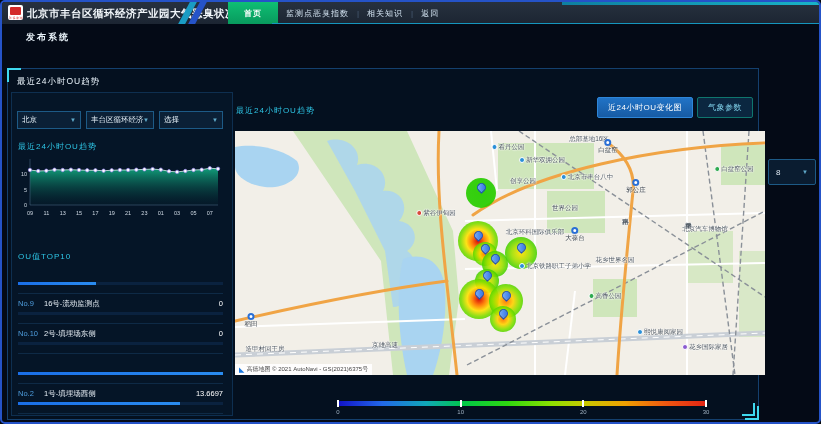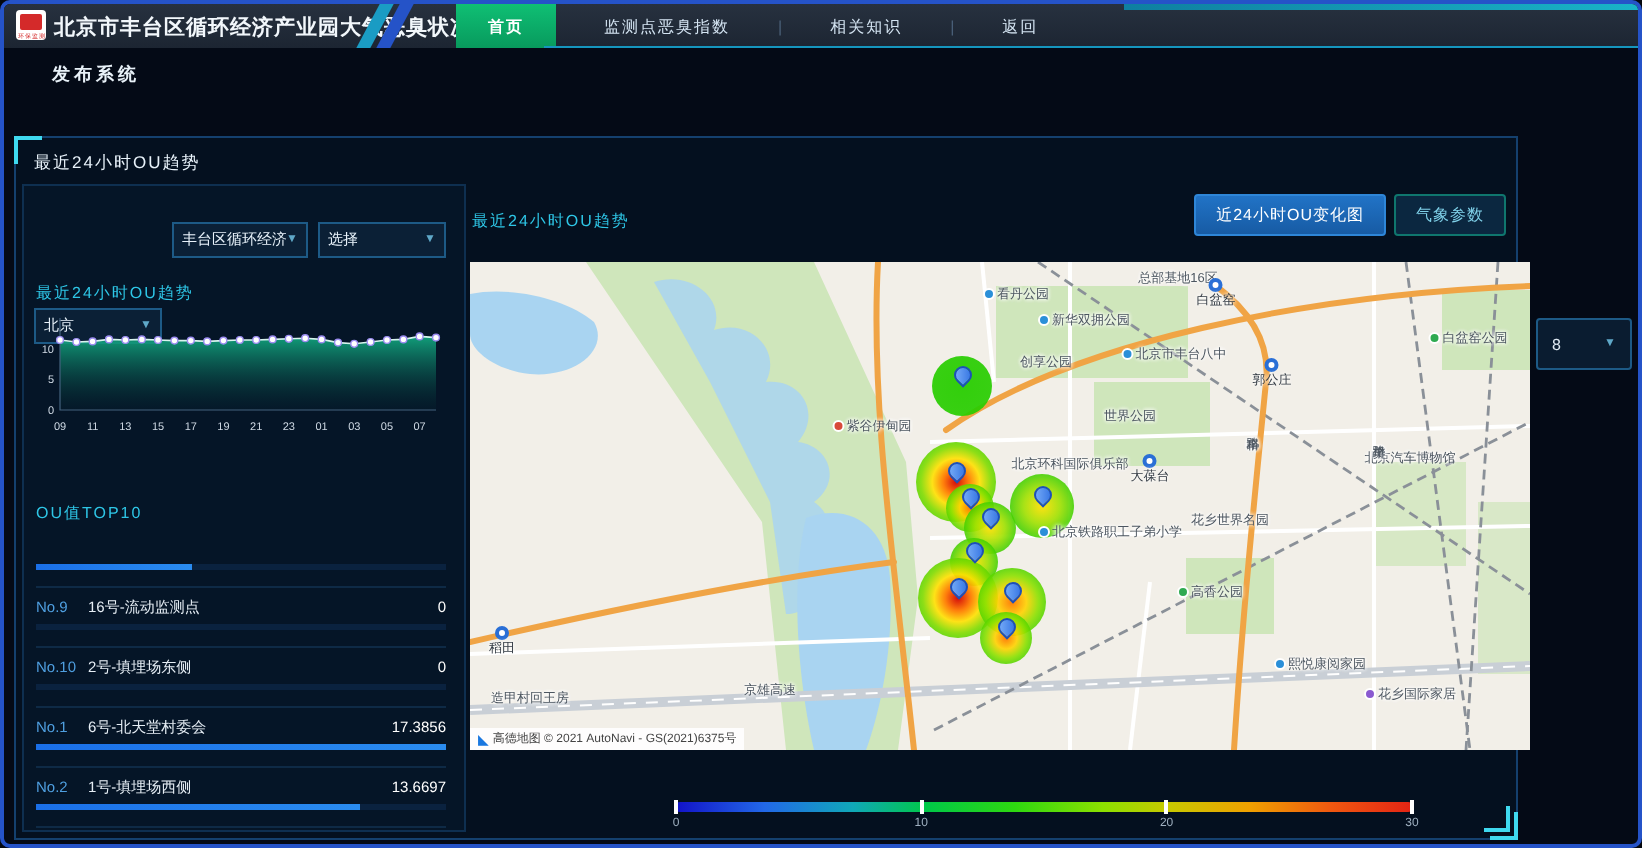--- a/index.html
+++ b/index.html
@@ -10,21 +10,21 @@
   .topbar { position:absolute; left:0; top:0; width:100%; height:22px; background:linear-gradient(180deg,#27313f,#1c2532); }
   .top-accent { position:absolute; left:560px; top:0; width:261px; height:3px; background:linear-gradient(90deg,#0e7fa0,#19b4c8); }
   .logo { position:absolute; left:6px; top:3px; width:15px; height:15px; background:#fff; border-radius:2px; }
   .logo-inner { position:absolute; left:2px; top:2px; width:11px; height:8px; background:#d42a2a; border-radius:1px; }
   .logo-txt { position:absolute; left:1px; bottom:0; font-size:3px; color:#d42a2a; letter-spacing:.5px; }
   .app-title { position:absolute; left:25px; top:5px; font-size:10.5px; font-weight:bold; color:#f2f7fb; letter-spacing:.5px; }
   .slash { position:absolute; top:0; height:22px; width:7px; transform:skewX(-28deg); }
   .slash.s1 { left:182px; background:#1a9cc4; }
   .slash.s2 { left:192px; background:#2553c8; }
   .nav { position:absolute; left:226px; top:0; height:22px; display:flex; align-items:center; }
-  .nav-item { font-size:8px; color:#d4e4f2; padding:0 24px; height:22px; display:flex; align-items:center; cursor:pointer; letter-spacing:1px; }
+  .nav-item { font-size:8px; color:#d4e4f2; padding:0 8px; height:22px; display:flex; align-items:center; cursor:pointer; letter-spacing:1px; }
   .nav-item.active { background:linear-gradient(180deg,#0fbf74,#089a5d); color:#fff; font-weight:bold; padding:4px 16px; }
   .nav-sep { color:#4a6078; font-size:8px; }
   .nav-underline { position:absolute; left:270px; top:21px; width:551px; height:1px; background:#1596be; }
 
   
   .publish-label { position:absolute; left:24px; top:29px; font-size:9px; font-weight:bold; color:#e8f1f8; letter-spacing:2px; }
   .tabs { position:absolute; left:7px; top:42px; display:flex; gap:7px; }
   .tab { width:72px; height:17px; display:flex; align-items:center; justify-content:center; font-size:8px; letter-spacing:2px; color:#d9e8f4; background:#0a2740; border:1px solid #123a5c; cursor:pointer; }
   .tab.active { background:linear-gradient(180deg,#1e8fbe,#156f9c); color:#fff; border-color:#2a9cc8; }
 
@@ -32,21 +32,21 @@
   .main-panel { position:absolute; left:5px; top:66px; width:752px; height:352px; border:1px solid #14406e; background:#04101f; }
   .main-panel::before { content:""; position:absolute; left:-1px; top:-1px; width:12px; height:12px; border-left:2px solid #3fd9ef; border-top:2px solid #3fd9ef; }
   .main-panel::after { content:""; position:absolute; right:-1px; bottom:-1px; width:12px; height:12px; border-right:2px solid #3fd9ef; border-bottom:2px solid #3fd9ef; }
   .panel-title { position:absolute; left:9px; top:7px; font-size:8.5px; color:#e8f2fa; letter-spacing:1px; }
 
   
   .left-col { position:absolute; left:3px; top:23px; width:222px; height:324px; border:1px solid #0e2f50; background:#051527; }
   .selects { position:absolute; left:5px; top:18px; display:flex; gap:5px; }
   .select { position:relative; height:18px; background:#0b2036; border:1px solid #1d5a86; color:#e8f2fa; font-size:7.5px; display:flex; align-items:center; padding:0 4px; cursor:pointer; }
   .select .chev { margin-left:auto; color:#5fa8c8; font-size:6px; }
-  .sel-1 { width:64px;margin-top:43px; } .sel-2 { width:68px; } .sel-3 { width:64px; }
+  .sel-1 { width:64px; } .sel-2 { width:68px; } .sel-3 { width:64px; }
   .chart-title { position:absolute; left:6px; top:48px; font-size:8px; color:#2ec6e6; letter-spacing:1px; }
   .chart-wrap { position:absolute; left:2px; top:58px; width:214px; height:70px; }
   .top-title { position:absolute; left:6px; top:158px; font-size:8px; color:#2ec6e6; letter-spacing:1px; }
   .top-list { position:absolute; left:6px; top:171px; width:205px; }
   .top-row { position:relative; height:30px; border-bottom:1px solid #0e2a46; }
   .top-line { display:flex; align-items:baseline; padding-top:5px; }
   .top-rank { font-size:7.5px; color:#4f9fe0; width:26px; flex:none; }
   .top-name { font-size:7.5px; color:#e6eef5; }
   .top-value { margin-left:auto; font-size:7.5px; color:#fff; }
   .top-track { position:absolute; left:0; bottom:8px; width:100%; height:3px; background:rgba(20,60,110,.35); }
@@ -202,25 +202,20 @@
             <div class="top-line">
               <span class="top-rank">No.10</span>
               <span class="top-name">2号-填埋场东侧</span>
               <span class="top-value">0</span>
             </div>
             <div class="top-track">
               <div class="top-fill" style="width: 0%;"></div>
             </div>
           </div>
           <div class="top-row">
-            <div class="top-line">
-              <span class="top-rank">No.1</span>
-              <span class="top-name">6号-北天堂村委会</span>
-              <span class="top-value">17.3856</span>
-            </div>
             <div class="top-track">
               <div class="top-fill" style="width: 100%;"></div>
             </div>
           </div>
           <div class="top-row">
             <div class="top-line">
               <span class="top-rank">No.2</span>
               <span class="top-name">1号-填埋场西侧</span>
               <span class="top-value">13.6697</span>
             </div>

